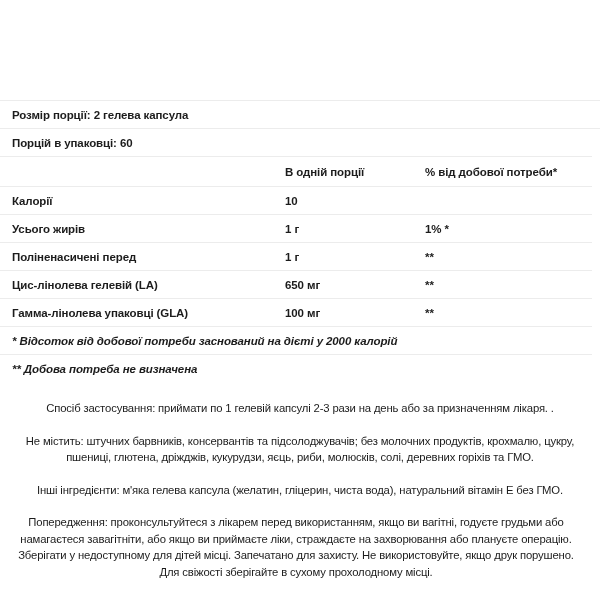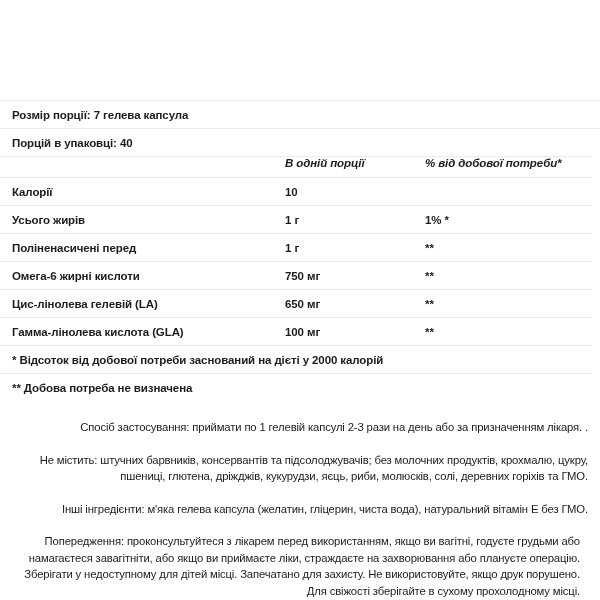--- a/index.html
+++ b/index.html
@@ -56,60 +56,60 @@
     letter-spacing: -0.1px;
   }
   table.nutri th:first-child,
   table.nutri td:first-child {
     padding-left: 12px;
   }
   table.nutri th {
     font-weight: bold;
   }
   table.nutri tr.head th {
-    padding-top: 0;
+    padding-top: 9px;
     padding-bottom: 8px;
-    font-style: italic;
   }
   .footnote td {
     font-size: 11.5px;
     font-weight: bold;
+    font-style: italic;
   }
   
   .textblock {
     padding: 0 12px;
     margin-top: 18px;
   }
   .para {
     font-size: 11.3px;
     line-height: 16.5px;
     color: #1c1c1c;
     margin: 0 0 16px 0;
     letter-spacing: -0.15px;
-    text-align: right;
+    text-align: center;
   }
   .para:last-child {
     margin-bottom: 0;
   }
   .para.warn {
     padding-right: 8px;
   }
 </style>
 </head>
 <body>
 
 <div class="page">
 
   <div class="spacer-top"></div>
 
   <div class="panel">
 
-    <div class="info-row">Розмір порції: 7 гелева капсула</div>
+    <div class="info-row">Розмір порції: 2 гелева капсула</div>
 
-    <div class="info-row">Порцій в упаковці: 40</div>
+    <div class="info-row">Порцій в упаковці: 60</div>
 
     <table class="nutri">
       <colgroup>
         <col class="c1">
           <col class="c2">
           <col class="c3">
       </colgroup>
       <thead>
         <tr class="head">
           <th></th>
@@ -127,31 +127,26 @@
           <td>Усього жирів</td>
           <td>1 г</td>
           <td>1% *</td>
         </tr>
         <tr>
           <td>Поліненасичені перед</td>
           <td>1 г</td>
           <td>**</td>
         </tr>
         <tr>
-          <td>Омега-6 жирні кислоти</td>
-          <td>750 мг</td>
-          <td>**</td>
-        </tr>
-        <tr>
           <td>Цис-лінолева гелевій (LA)</td>
           <td>650 мг</td>
           <td>**</td>
         </tr>
         <tr>
-          <td>Гамма-лінолева кислота (GLA)</td>
+          <td>Гамма-лінолева упаковці (GLA)</td>
           <td>100 мг</td>
           <td>**</td>
         </tr>
         <tr class="footnote">
           <td colspan="3">* Відсоток від добової потреби заснований на дієті у 2000 калорій</td>
         </tr>
         <tr class="footnote">
           <td colspan="3">** Добова потреба не визначена</td>
         </tr>
       </tbody>

